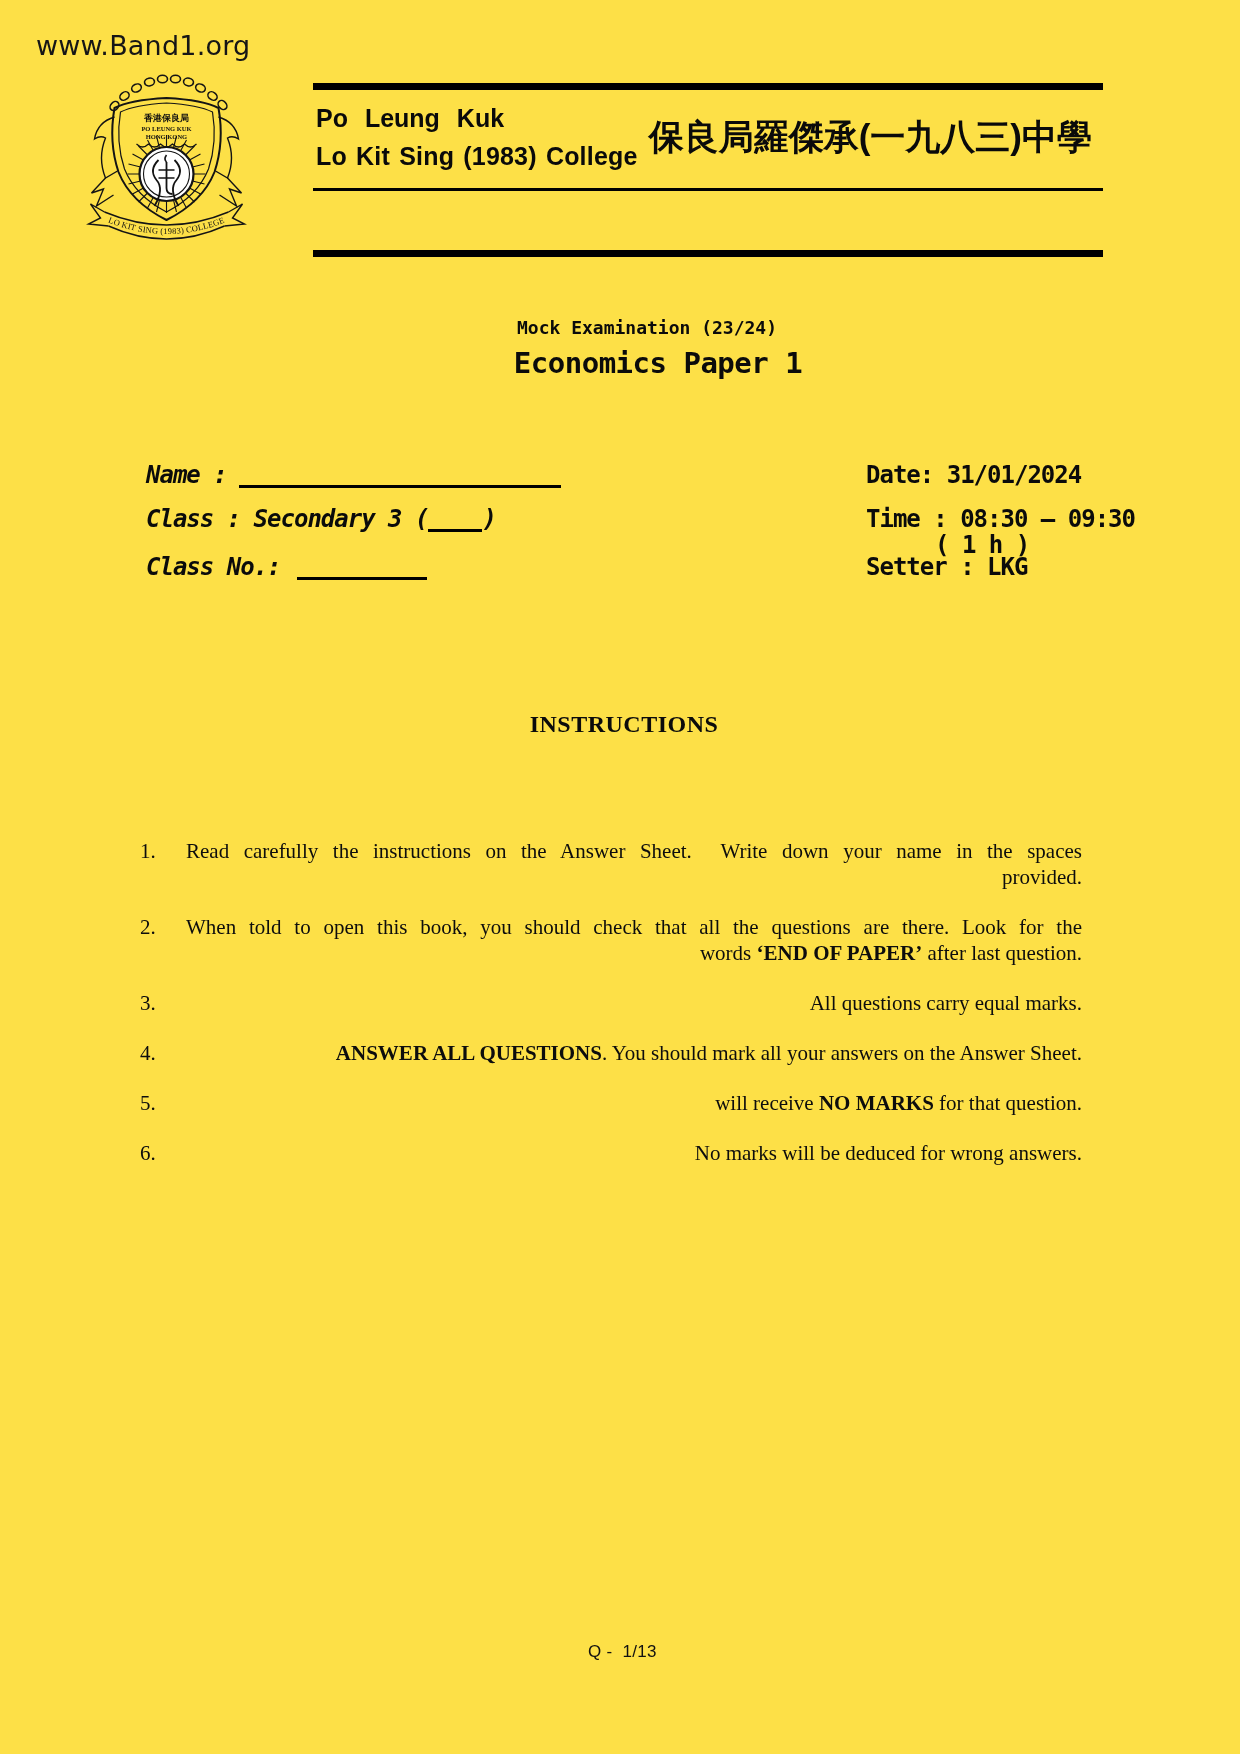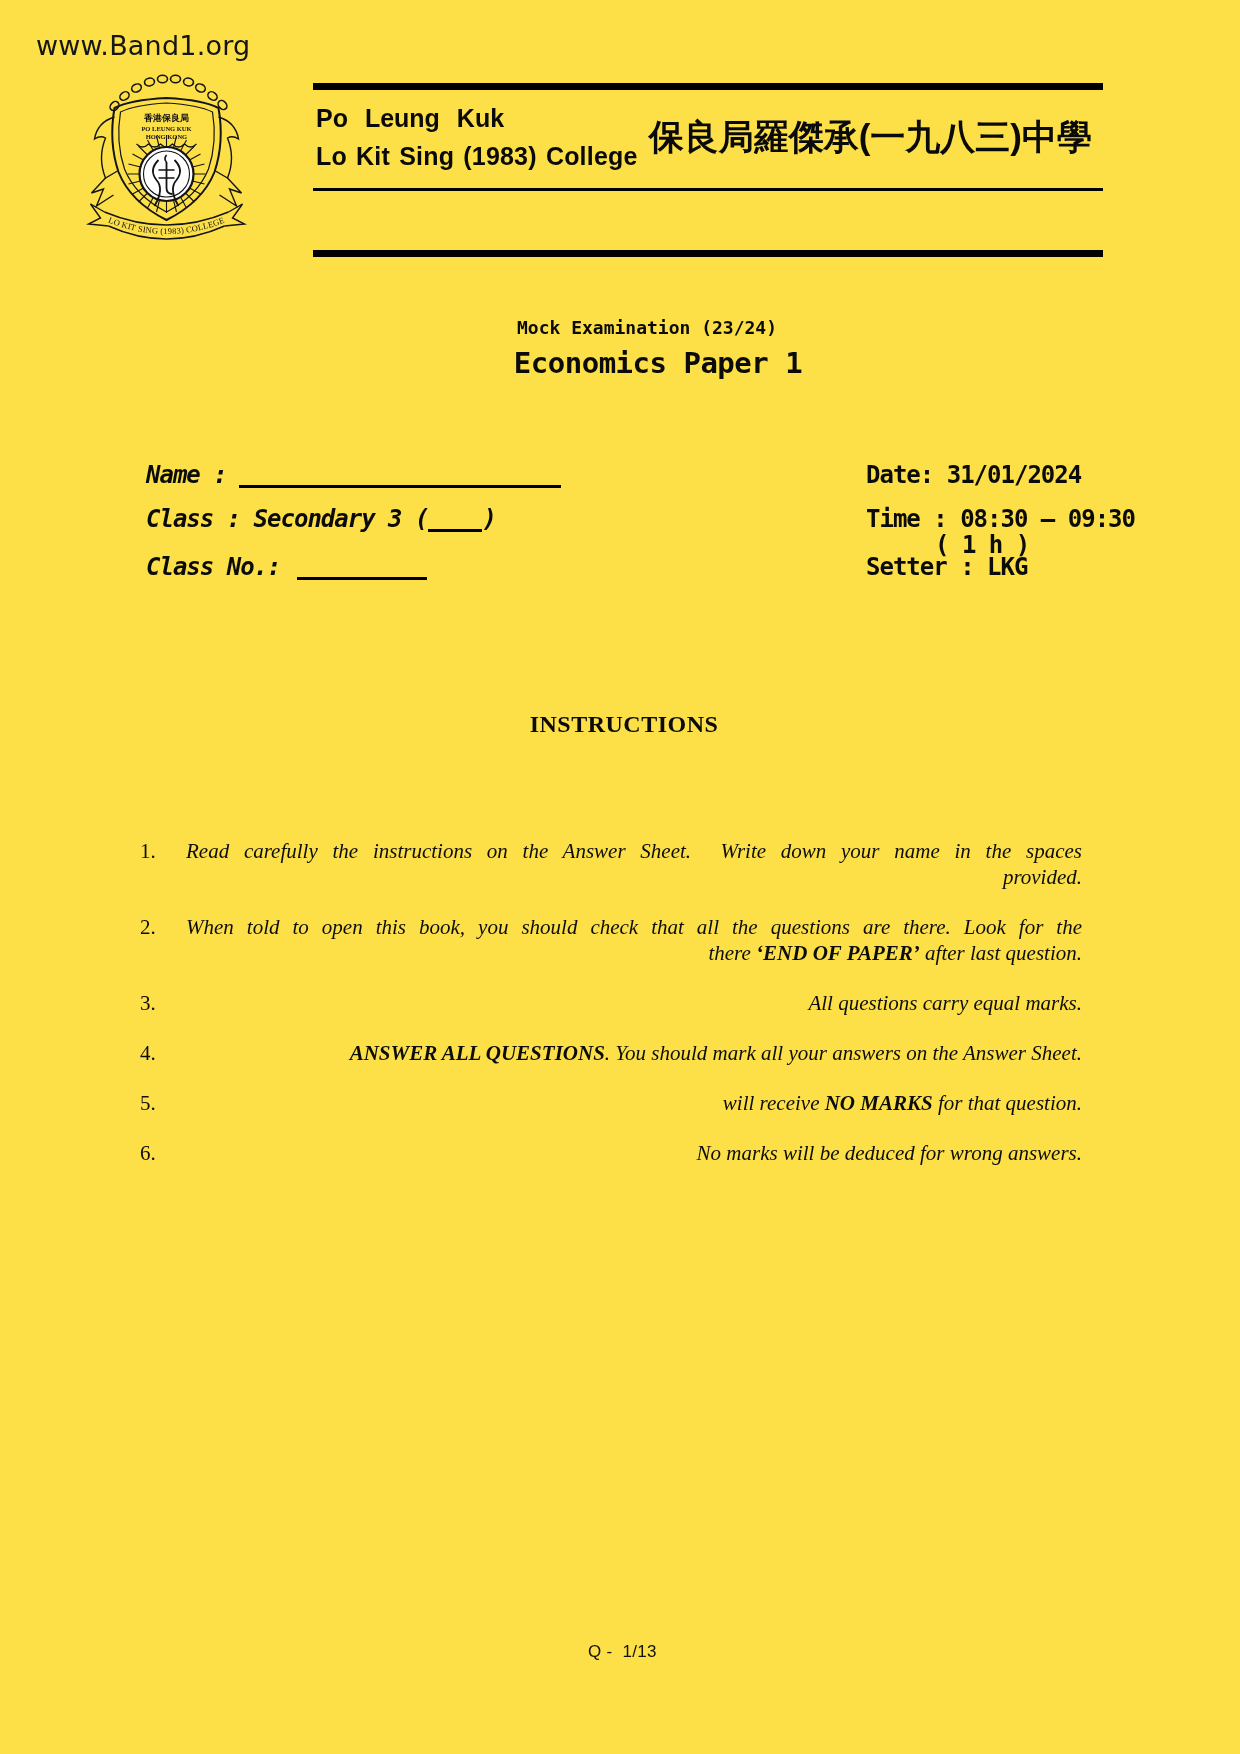--- a/index.html
+++ b/index.html
@@ -62,21 +62,21 @@
     font-size:24px;line-height:30px;letter-spacing:0.5px;color:#0b0b0b;
   }
   .inst-list{left:140px;top:838px;width:950px;}
   .inst-item{position:relative;margin-bottom:24px;}
   .inst-num{
     position:absolute;left:0;top:0;
     font-family:"Liberation Serif",serif;font-size:21px;line-height:26px;color:#0d0d0d;
   }
   .inst-body{
     margin-left:46px;width:896px;
-    font-family:"Liberation Serif",serif;font-size:21px;line-height:26px;color:#0d0d0d;font-style:italic;
+    font-family:"Liberation Serif",serif;font-size:21px;line-height:26px;color:#0d0d0d;
   }
   .inst-body .jline{text-align:justify;text-align-last:justify;}
   .inst-body .lline{text-align:right;}
   .inst-body b{font-weight:bold;}
   
   .footer{
     left:588px;top:1642px;font-family:"Liberation Sans",sans-serif;
     font-size:17px;color:#111;white-space:pre;letter-spacing:0.3px;
   }
   
@@ -178,21 +178,21 @@
         <div class="inst-num">1.</div>
         <div class="inst-body">
           <div class="jline"><span>Read carefully the instructions on the Answer Sheet.&nbsp; Write down your name in the spaces</span></div>
           <div class="lline"><span>provided.</span></div>
         </div>
       </div>
       <div class="inst-item">
         <div class="inst-num">2.</div>
         <div class="inst-body">
           <div class="jline"><span>When told to open this book, you should check that all the questions are there. Look for the</span></div>
-          <div class="lline"><span>there </span><b>‘END OF PAPER’</b><span> after last question.</span></div>
+          <div class="lline"><span>words </span><b>‘END OF PAPER’</b><span> after last question.</span></div>
         </div>
       </div>
       <div class="inst-item">
         <div class="inst-num">3.</div>
         <div class="inst-body">
           <div class="lline"><span>All questions carry equal marks.</span></div>
         </div>
       </div>
       <div class="inst-item">
         <div class="inst-num">4.</div>

